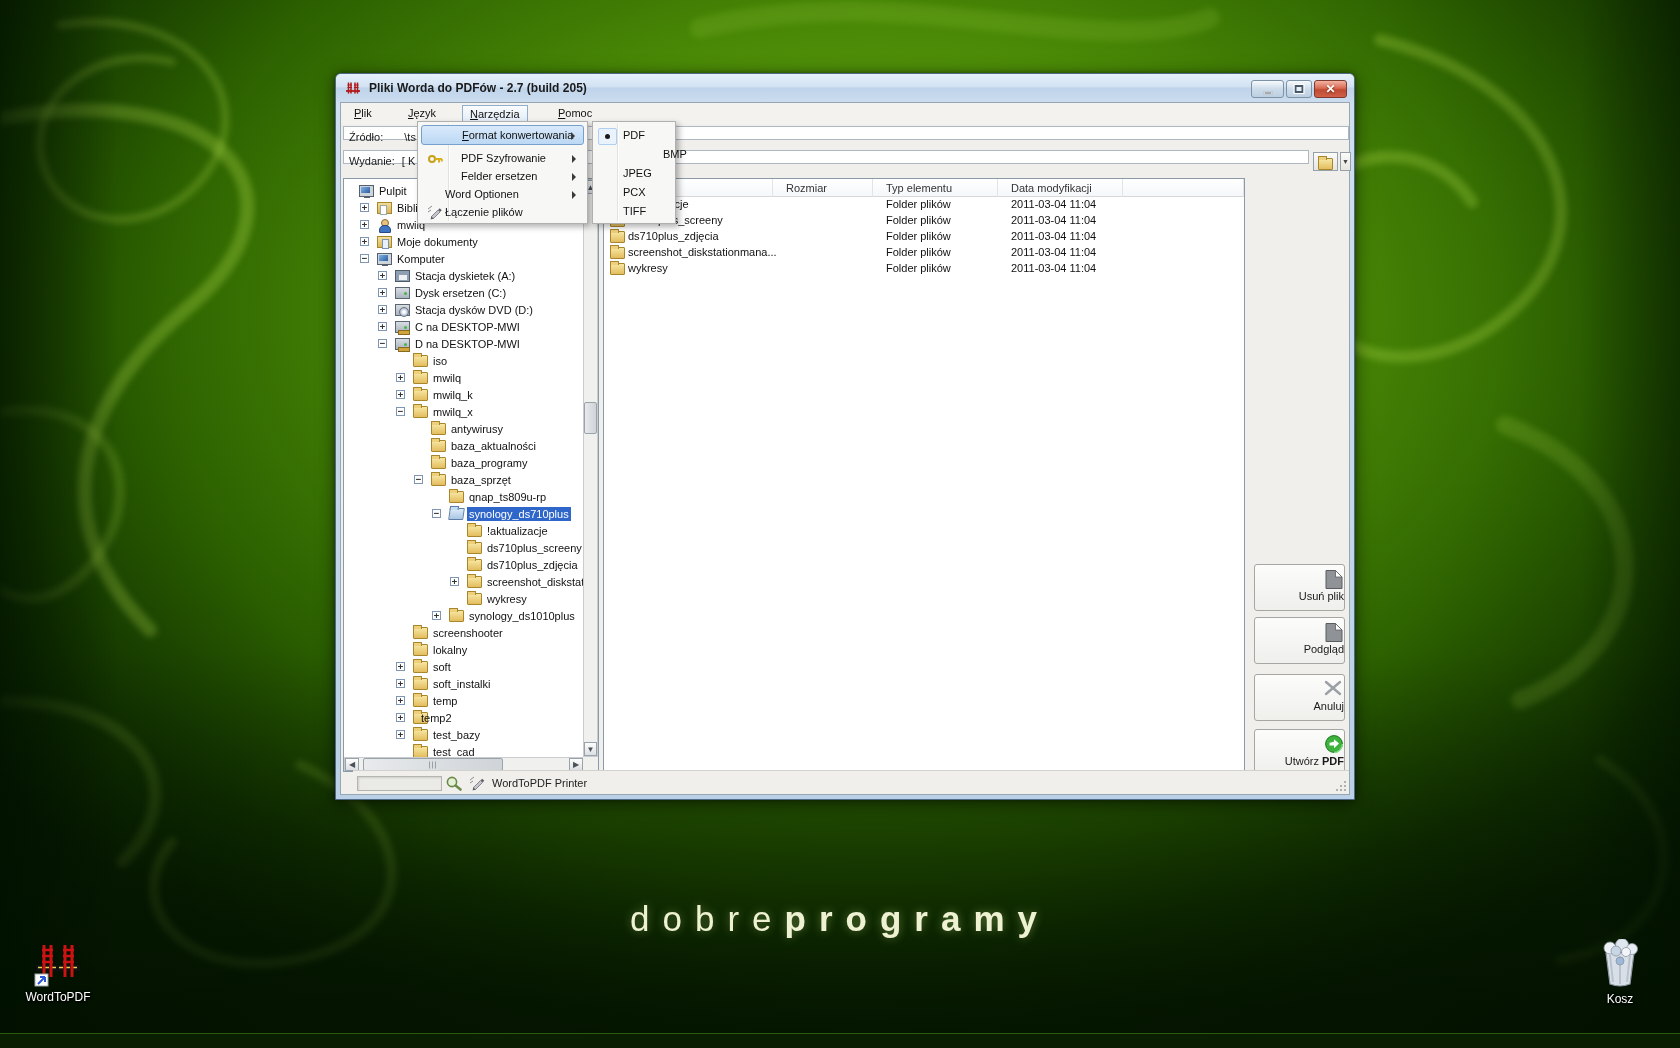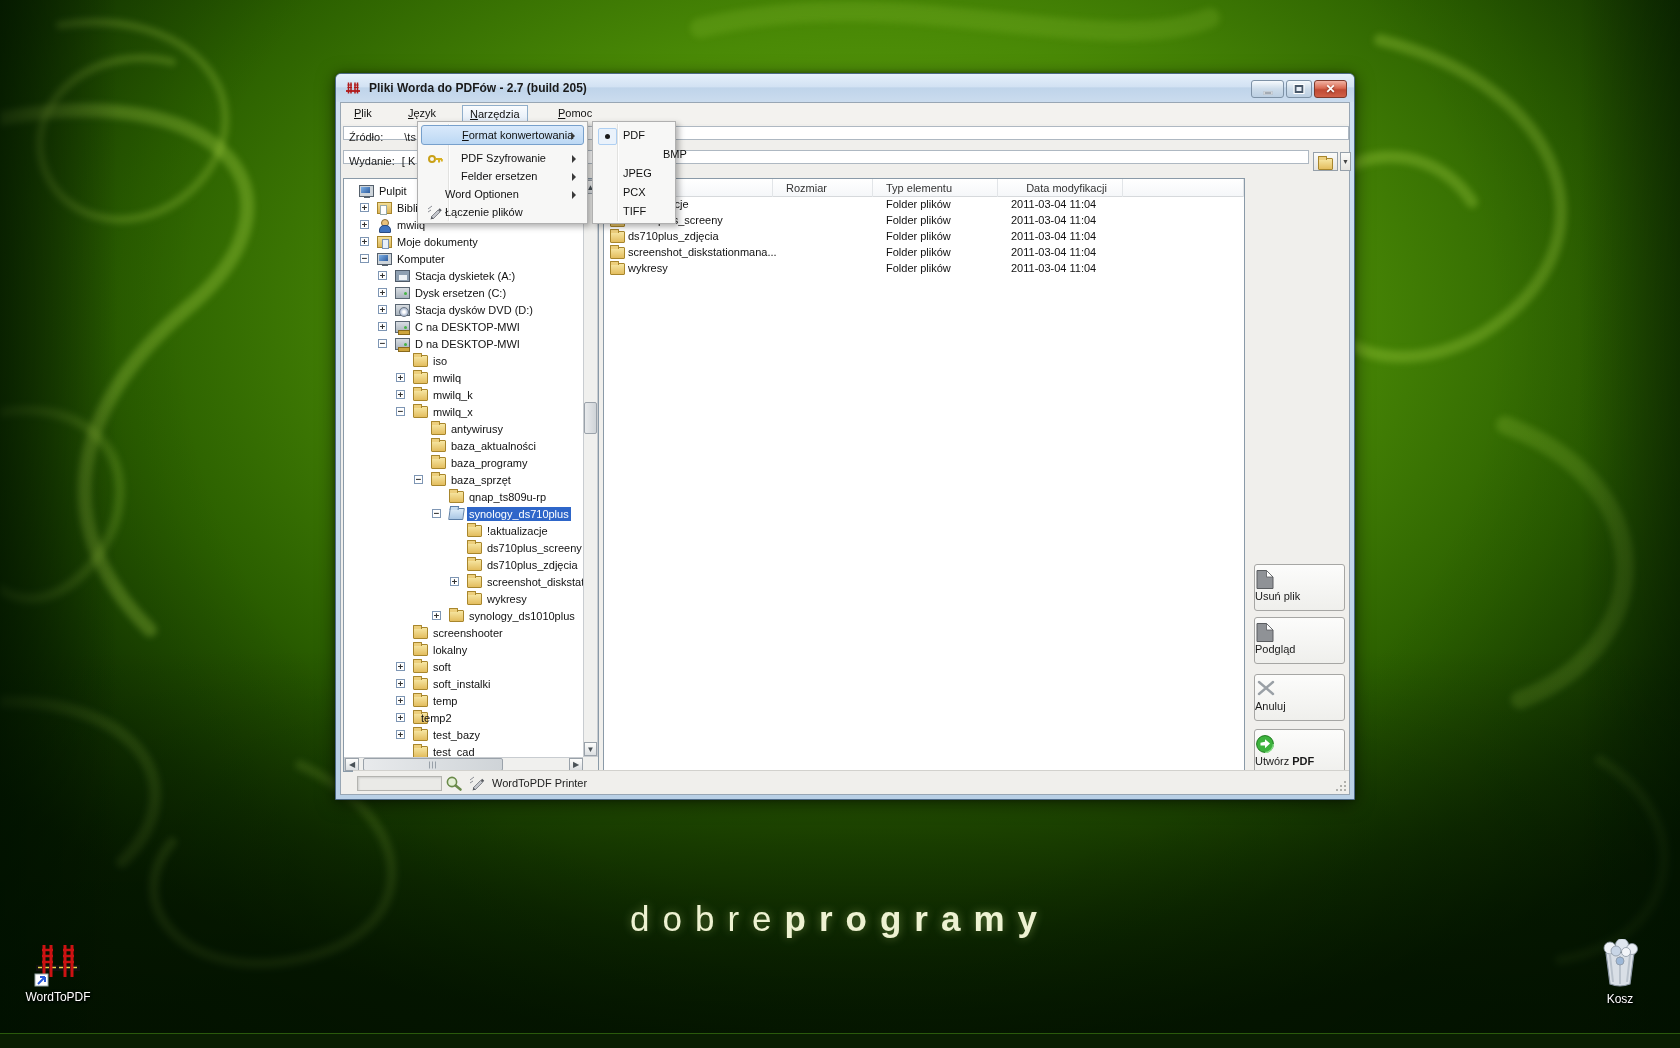--- a/index.html
+++ b/index.html
@@ -123,21 +123,21 @@
   .lhead { position:absolute; left:0; top:0; right:0; height:18px;
     background:linear-gradient(180deg,#ffffff,#f5f7f9); border-bottom:1px solid #d6d9dc; }
   .hcell { position:absolute; top:0; height:18px; line-height:18px; font-size:11px; color:#333;
     padding-left:13px; border-right:1px solid #e2e5e8; }
   .lrow { position:absolute; left:0; right:0; height:16px; font-size:11px; color:#111; }
   .lrow span { position:absolute; top:1px; white-space:nowrap; }
 
   
   .abtn { position:absolute; left:913px; width:91px; height:47px;
     background:linear-gradient(180deg,#fcfcfb,#efefec); border:1px solid #a6a6a4; border-radius:3px;
-    text-align:left; font-size:11px; color:#1a1a1a; }
+    text-align:right; font-size:11px; color:#1a1a1a; }
   .abtn .ic { display:block; margin:4px auto 0; height:21px; }
   .abtn .cap b { font-weight:700; }
 
   
   .statusbar { position:absolute; left:12px; right:0; bottom:0; height:24px; background:#f0efec; border-top:1px solid #d2d1cd; }
   .st-box { position:absolute; left:4px; top:5px; width:85px; height:15px; background:#eaeae7;
     border:1px solid #b4b4b0; box-shadow:inset 1px 1px 2px rgba(0,0,0,.12); }
   .st-ic { position:absolute; top:4px; }
   .st-text { position:absolute; left:139px; top:6px; font-size:11px; color:#222; }
   .grip { position:absolute; right:2px; bottom:2px; width:12px; height:12px;
@@ -452,21 +452,21 @@
           </div>
       </div>
       <div class="sb" style="left:239px; top:578px; width:15px; height:15px; border:none;"></div>
     </div>
 
     <div class="panel" id="listpanel" style="left:262px; top:75px; width:642px; height:594px;">
       <div class="lhead" id="listhead">
           <div class="hcell" style="left: 0px; width: 169px;"></div>
           <div class="hcell" style="left: 169px; width: 100px;">Rozmiar</div>
           <div class="hcell" style="left: 269px; width: 125px;">Typ elementu</div>
-          <div class="hcell" style="left: 394px; width: 125px; text-align: center;">Data modyfikacji</div>
+          <div class="hcell" style="left: 394px; width: 125px;">Data modyfikacji</div>
           <div class="hcell" style="left: 519px; width: 121px;"></div>
         </div>
       <div id="listrows">
           <div class="lrow" style="top: 18px;">
             <div class="ti folder" style="left: 6px; top: 2px;"></div>
             <span style="left: 24px;">!aktualizacje</span>
             <span style="left: 282px;">Folder plików</span>
             <span style="left: 407px;">2011-03-04 11:04</span>
           </div>
           <div class="lrow" style="top: 34px;">

